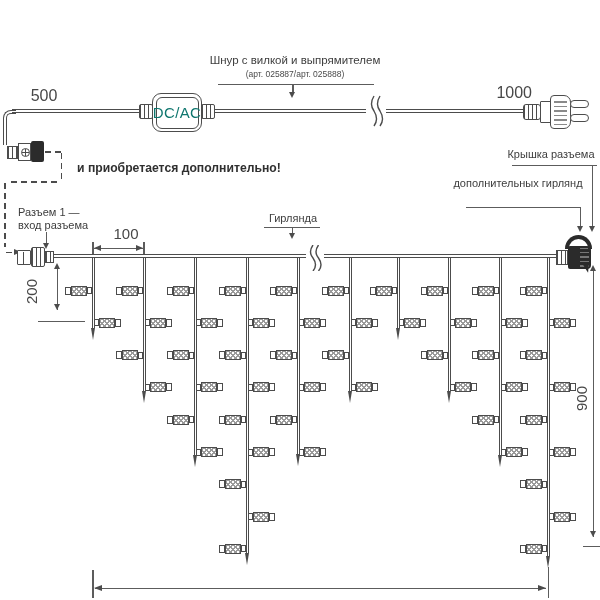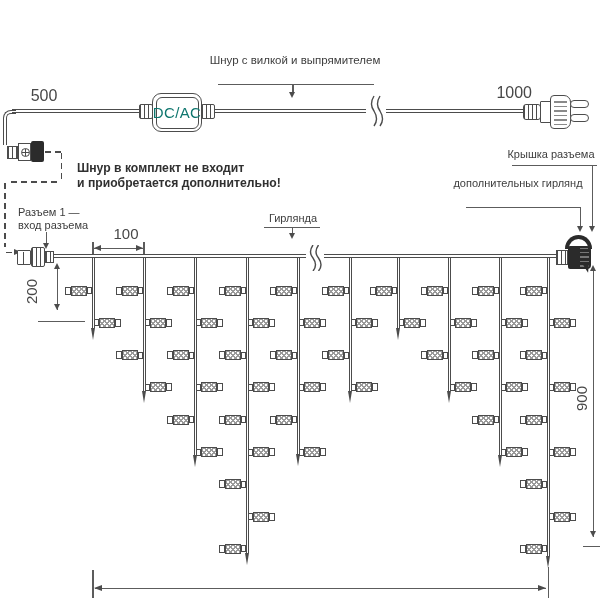--- a/index.html
+++ b/index.html
@@ -49,20 +49,21 @@
 </style>
 </head>
 <body>
 
 <div id="stage">
 
   <div class="abs txt big ctr" style="left:20px;top:87px;width:48px;">500</div>
   <div class="abs txt big ctr" style="left:476px;top:84px;width:56px;text-align:right;">1000</div>
 
   <div class="abs title ctr" style="left:195px;top:54px;width:200px;">Шнур с вилкой и выпрямителем</div>
+  <div class="abs sub ctr" style="left:195px;top:69px;width:200px;">(арт. 025887/арт. 025888)</div>
   <div class="abs sline" style="left:218px;top:83.5px;width:156px;height:1.2px;"></div>
   <div class="abs sline" style="left:292.4px;top:85px;width:1.2px;height:8px;"></div>
   <div class="abs ah down" style="left:289.3px;top:92px;"></div>
 
   <div class="abs" style="left:3px;top:109.5px;width:12px;height:11px;border-left:1.2px solid var(--c);border-top:1.2px solid var(--c);border-top-left-radius:8px;"></div>
   <div class="abs" style="left:6px;top:112.5px;width:9px;height:8px;border-left:1.2px solid var(--c);border-top:1.2px solid var(--c);border-top-left-radius:5px;"></div>
   <div class="abs sline" style="left:3px;top:119px;width:1.2px;height:26px;background:var(--c);"></div>
   <div class="abs sline" style="left:6px;top:119px;width:1.2px;height:26px;background:var(--c);"></div>
   <div class="abs dline" style="left:12px;top:109px;width:128px;"></div>
 
@@ -73,21 +74,20 @@
   <div class="abs" style="left:31px;top:141px;width:13px;height:21px;background:var(--cd);border-radius:2px;"></div>
 
   <div class="abs dashh" style="left:45px;top:151px;width:16px;"></div>
   <div class="abs dashv" style="left:60.5px;top:153px;height:28px;"></div>
   <div class="abs dashh" style="left:11px;top:181px;width:50px;"></div>
   <div class="abs dashv" style="left:4px;top:183px;height:64px;"></div>
   <div class="abs dashh" style="left:6px;top:251.5px;width:9px;"></div>
   <div class="abs ah rightp" style="left:14px;top:249px;"></div>
 
   <div class="abs note" style="left:77px;top:161px;width:240px;">
-    <div>Шнур в комплект не входит</div>
     <div>и приобретается дополнительно!</div>
   </div>
 
   <div class="abs ribsv" style="left:139px;top:104px;width:14px;height:15px;border-radius:2px;"></div>
   <div class="abs ribsv" style="left:201px;top:104px;width:14px;height:15px;border-radius:2px;"></div>
   <div class="abs dcac-outer" style="left:152px;top:93px;width:50px;height:39px;"></div>
   <div class="abs dcac-inner" style="left:155.5px;top:96.5px;width:43px;height:32px;">
     <span>DC/AC</span>
   </div>
 

